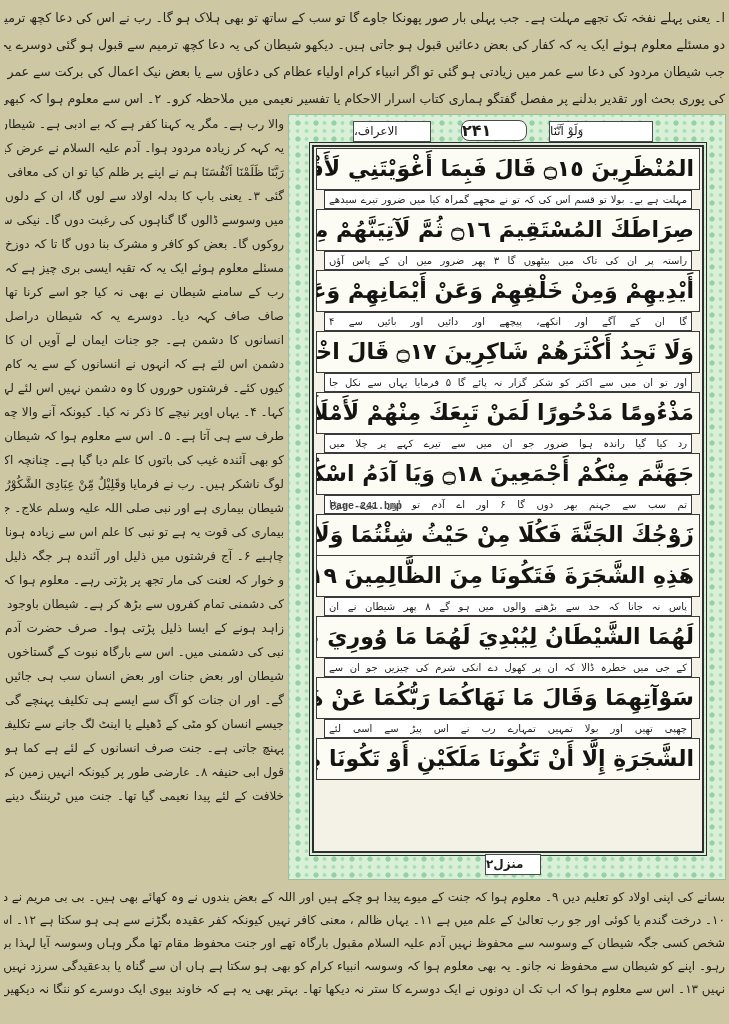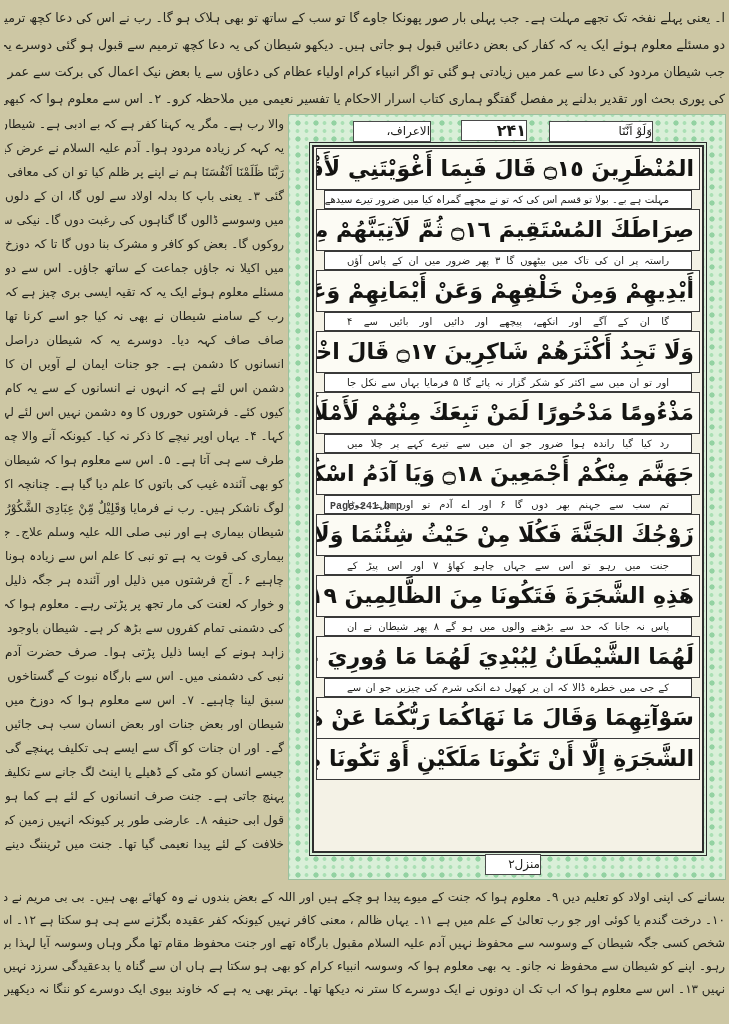--- a/index.html
+++ b/index.html
@@ -66,43 +66,43 @@
   }
   .urdu-line{
     direction:rtl;
     height:19px;
     box-sizing:border-box;
     border:1px solid #3a3a3a;
     margin:0 8px 1px 8px;
     background:#ffffff;
     font-size:10px;
     line-height:17px;
-    padding:0 22px;
+    padding:0 4px;
     text-align:justify;
     text-align-last:justify;
     white-space:nowrap;
     overflow:hidden;
     color:#1d1d1a;
   }
   
   .hdr-label{
     position:absolute;
     box-sizing:border-box;
     background:#ffffff;
     border:1px solid #4a4a4a;
     height:21px;line-height:19px;
-    text-align:right;
+    text-align:left;
     direction:rtl;
     font-size:12px;
     color:#1d1d1a;
   }
   .label-surah{left:64px;top:6px;width:78px;}
-  .label-number{left:172px;top:5px;width:66px;font-size:16px;font-weight:bold;}
+  .label-number{left:172px;top:5px;width:66px;font-size:16px;font-weight:bold;border-radius:8px;}
   .label-juz{left:260px;top:6px;width:104px;}
-  .label-manzil{left:196px;bottom:4px;width:56px;font-weight:normal;}
+  .label-manzil{left:196px;bottom:4px;width:56px;font-weight:bold;}
   
   .watermark{
     left:330px;top:501px;
     font-family:Liberation Mono, monospace;
     font-size:10px;font-weight:bold;
     color:#3f3f3f;
     direction:ltr;
     text-shadow:0 0 2px #ffffff;
   }
 </style>
@@ -116,39 +116,37 @@
     <div class="tline">کی پوری بحث اور تقدیر بدلنے پر مفصل گفتگو ہماری کتاب اسرار الاحکام یا تفسیر نعیمی میں ملاحظہ کرو۔ ۲۔ اس سے معلوم ہوا کہ کبھی سچ بولنا کفر ہو جاتا ہے۔ گمراہ کرنے</div>
   </div>
 
 <div class="abs" id="leftCol">
     <div class="lline">والا رب ہے۔ مگر یہ کہنا کفر ہے کہ بے ادبی ہے۔ شیطان</div>
     <div class="lline">یہ کہہ کر زیادہ مردود ہوا۔ آدم علیہ السلام نے عرض کیا۔</div>
     <div class="lline">رَبَّنَا ظَلَمْنَا اَنْفُسَنَا ہم نے اپنے پر ظلم کیا تو ان کی معافی ہو</div>
     <div class="lline">گئی ۳۔ یعنی باپ کا بدلہ اولاد سے لوں گا، ان کے دلوں</div>
     <div class="lline">میں وسوسے ڈالوں گا گناہوں کی رغبت دوں گا۔ نیکی سے</div>
     <div class="lline">روکوں گا۔ بعض کو کافر و مشرک بنا دوں گا تا کہ دوزخ</div>
-    <div class="lline">میں اکیلا نہ جاؤں جماعت کے ساتھ جاؤں۔ اس سے دو</div>
     <div class="lline">مسئلے معلوم ہوئے ایک یہ کہ تقیہ ایسی بری چیز ہے کہ</div>
     <div class="lline">رب کے سامنے شیطان نے بھی نہ کیا جو اسے کرنا تھا</div>
     <div class="lline">صاف صاف کہہ دیا۔ دوسرے یہ کہ شیطان دراصل</div>
     <div class="lline">انسانوں کا دشمن ہے۔ جو جنات ایمان لے آویں ان کا</div>
     <div class="lline">دشمن اس لئے ہے کہ انہوں نے انسانوں کے سے یہ کام</div>
     <div class="lline">کیوں کئے۔ فرشتوں حوروں کا وہ دشمن نہیں اس لئے لہم</div>
     <div class="lline">کہا۔ ۴۔ یہاں اوپر نیچے کا ذکر نہ کیا۔ کیونکہ آنے والا چمار</div>
     <div class="lline">طرف سے ہی آتا ہے۔ ۵۔ اس سے معلوم ہوا کہ شیطان</div>
     <div class="lline">کو بھی آئندہ غیب کی باتوں کا علم دیا گیا ہے۔ چنانچہ اکثر</div>
     <div class="lline">لوگ ناشکر ہیں۔ رب نے فرمایا وَقَلِیْلٌ مِّنْ عِبَادِیَ الشَّکُوْرُ</div>
     <div class="lline">شیطان بیماری ہے اور نبی صلی اللہ علیہ وسلم علاج۔ جب</div>
     <div class="lline">بیماری کی قوت یہ ہے تو نبی کا علم اس سے زیادہ ہونا</div>
     <div class="lline">چاہیے ۶۔ آج فرشتوں میں ذلیل اور آئندہ ہر جگہ ذلیل</div>
     <div class="lline">و خوار کہ لعنت کی مار تجھ پر پڑتی رہے۔ معلوم ہوا کہ پیغمبر</div>
     <div class="lline">کی دشمنی تمام کفروں سے بڑھ کر ہے۔ شیطان باوجود عالم</div>
     <div class="lline">زاہد ہونے کے ایسا ذلیل پڑتی ہوا۔ صرف حضرت آدم</div>
     <div class="lline">نبی کی دشمنی میں۔ اس سے بارگاہ نبوت کے گستاخوں کو</div>
-    <div class="lline">سبق لینا چاہیے۔ ۷۔ اس سے معلوم ہوا کہ دوزخ میں</div>
     <div class="lline">شیطان اور بعض جنات اور بعض انسان سب ہی جائیں</div>
     <div class="lline">گے۔ اور ان جنات کو آگ سے ایسے ہی تکلیف پہنچے گی</div>
     <div class="lline">جیسے انسان کو مٹی کے ڈھیلے یا اینٹ لگ جانے سے تکلیف</div>
     <div class="lline">پہنچ جاتی ہے۔ جنت صرف انسانوں کے لئے ہے کما ہو</div>
     <div class="lline">قول ابی حنیفہ ۸۔ عارضی طور پر کیونکہ انہیں زمین کی</div>
     <div class="lline">خلافت کے لئے پیدا نعیمی گیا تھا۔ جنت میں ٹریننگ دینے</div>
   </div>
 
 <div class="abs quran-box">
   <div class="hdr-label label-surah">الاعراف،</div>
@@ -161,26 +159,26 @@
       <div class="urdu-line">راستہ پر ان کی تاک میں بیٹھوں گا ۳ پھر ضرور میں ان کے پاس آؤں</div>
       <div class="arabic-line">أَيْدِيهِمْ وَمِنْ خَلْفِهِمْ وَعَنْ أَيْمَانِهِمْ وَعَنْ شَمَائِلِهِمْ</div>
       <div class="urdu-line">گا ان کے آگے اور انکھے، پیچھے اور دائیں اور بائیں سے ۴</div>
       <div class="arabic-line">وَلَا تَجِدُ أَكْثَرَهُمْ شَاكِرِينَ ۝١٧ قَالَ اخْرُجْ مِنْهَا</div>
       <div class="urdu-line">اور تو ان میں سے اکثر کو شکر گزار نہ پائے گا ۵ فرمایا یہاں سے نکل جا</div>
       <div class="arabic-line">مَذْءُومًا مَدْحُورًا لَمَنْ تَبِعَكَ مِنْهُمْ لَأَمْلَأَنَّ</div>
       <div class="urdu-line">رد کیا گیا راندہ ہوا ضرور جو ان میں سے تیرے کہے پر چلا میں</div>
       <div class="arabic-line">جَهَنَّمَ مِنْكُمْ أَجْمَعِينَ ۝١٨ وَيَا آدَمُ اسْكُنْ أَنْتَ وَ</div>
       <div class="urdu-line">تم سب سے جہنم بھر دوں گا ۶ اور اے آدم تو اور تیرے جوڑا</div>
       <div class="arabic-line">زَوْجُكَ الجَنَّةَ فَكُلَا مِنْ حَيْثُ شِئْتُمَا وَلَا تَقْرَبَا</div>
-      <div class="urdu-line">جنت میں رہو تو اس سے جہاں چاہو کھاؤ ۷ اور اس پیڑ کے</div>
       <div class="arabic-line">هَذِهِ الشَّجَرَةَ فَتَكُونَا مِنَ الظَّالِمِينَ ۝١٩ فَوَسْوَسَ</div>
       <div class="urdu-line">پاس نہ جانا کہ حد سے بڑھنے والوں میں ہو گے ۸ پھر شیطان نے ان</div>
       <div class="arabic-line">لَهُمَا الشَّيْطَانُ لِيُبْدِيَ لَهُمَا مَا وُورِيَ عَنْهُمَا مِنْ</div>
       <div class="urdu-line">کے جی میں خطرہ ڈالا کہ ان پر کھول دے انکی شرم کی چیزیں جو ان سے</div>
       <div class="arabic-line">سَوْآتِهِمَا وَقَالَ مَا نَهَاكُمَا رَبُّكُمَا عَنْ هَذِهِ</div>
+      <div class="urdu-line">چھپی تھیں اور بولا تمہیں تمہارے رب نے اس پیڑ سے اسی لئے</div>
       <div class="arabic-line">الشَّجَرَةِ إِلَّا أَنْ تَكُونَا مَلَكَيْنِ أَوْ تَكُونَا مِنَ</div>
     </div>
   <div class="hdr-label label-manzil">منزل۲</div>
 </div>
 
 <div class="abs watermark">Page-241.bmp</div>
 
 <div class="abs" id="bottomBlock">
     <div class="bline">بسانے کی اپنی اولاد کو تعلیم دیں ۹۔ معلوم ہوا کہ جنت کے میوے پیدا ہو چکے ہیں اور اللہ کے بعض بندوں نے وہ کھائے بھی ہیں۔ بی بی مریم نے دنیا میں رہ کر کھائے</div>
     <div class="bline">۱۰۔ درخت گندم یا کوئی اور جو رب تعالیٰ کے علم میں ہے ۱۱۔ یہاں ظالم ، معنی کافر نہیں کیونکہ کفر عقیدہ بگڑنے سے ہی ہو سکتا ہے ۱۲۔ اس سے معلوم ہوا کہ کوئی</div>

